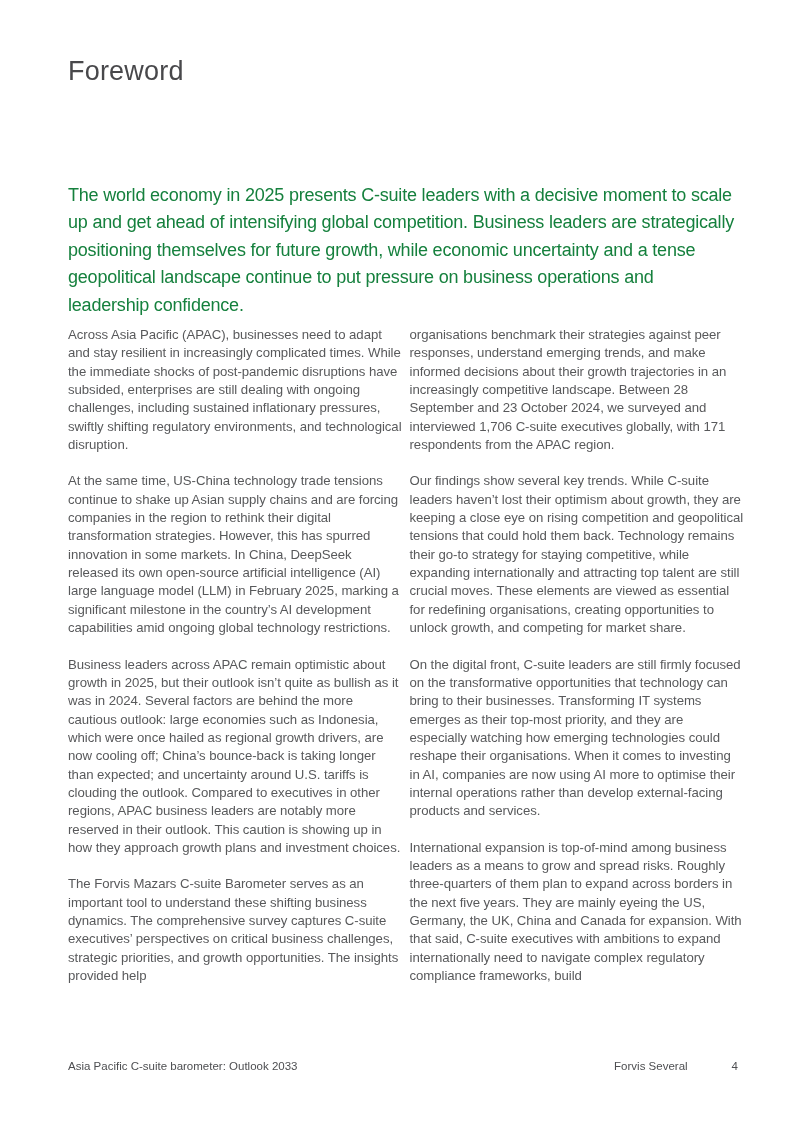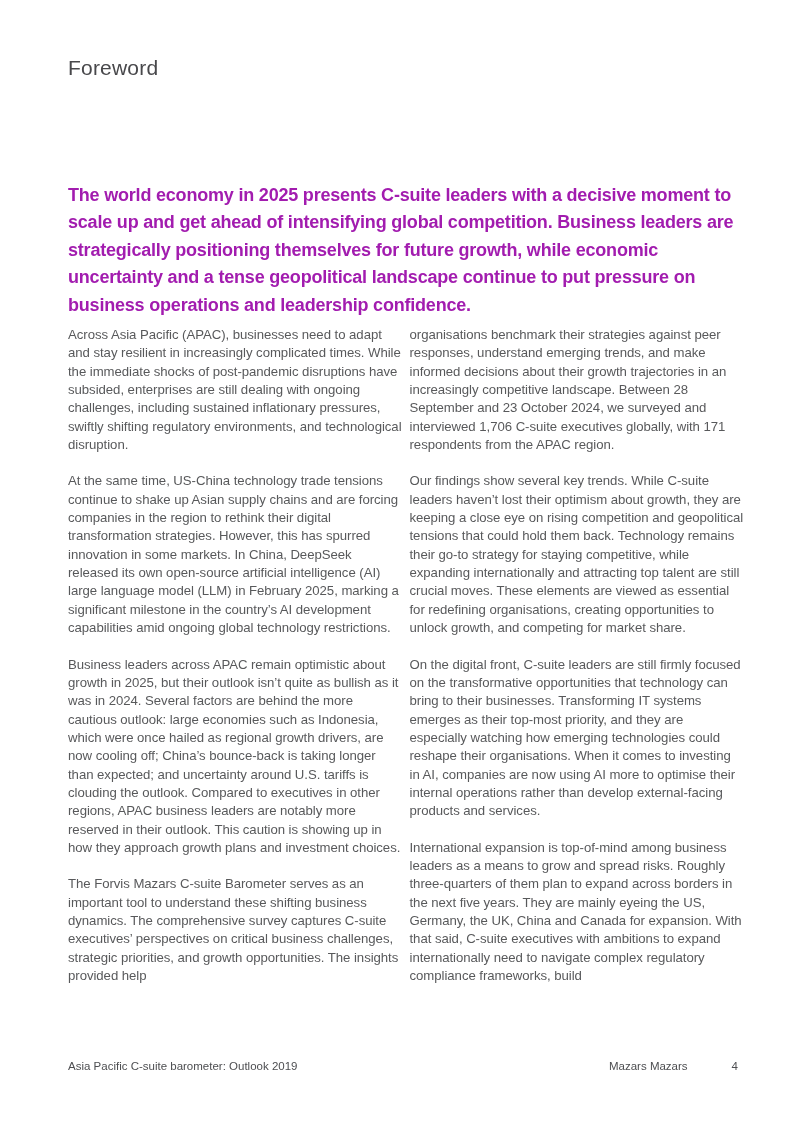--- a/index.html
+++ b/index.html
@@ -16,35 +16,35 @@
   }
   .page {
     position: absolute;
     inset: 0;
     background: #ffffff;
   }
   .title {
     position: absolute;
     left: 68px;
     top: 56px;
-    font-size: 21px;
+    font-size: 27px;
     font-weight: 400;
     color: #48484b;
     letter-spacing: 0.2px;
   }
   .lead {
     position: absolute;
     left: 68px;
     top: 182px;
     width: 668px;
     font-size: 18px;
     line-height: 27.4px;
-    font-weight: 700;
+    font-weight: 400;
     letter-spacing: -0.2px;
-    color: #a21caf;
+    color: #15803d;
   }
   .columns {
     position: absolute;
     left: 68px;
     top: 326px;
     width: 676px;
     display: flex;
     gap: 7px;
   }
   .col {
@@ -93,20 +93,20 @@
     </div>
     <div class="col">
       <p>organisations benchmark their strategies against peer responses, understand emerging trends, and make informed decisions about their growth trajectories in an increasingly competitive landscape. Between 28 September and 23 October 2024, we surveyed and interviewed 1,706 C-suite executives globally, with 171 respondents from the APAC region.</p>
       <p>Our findings show several key trends. While C-suite leaders haven’t lost their optimism about growth, they are keeping a close eye on rising competition and geopolitical tensions that could hold them back. Technology remains their go-to strategy for staying competitive, while expanding internationally and attracting top talent are still crucial moves. These elements are viewed as essential for redefining organisations, creating opportunities to unlock growth, and competing for market share.</p>
       <p>On the digital front, C-suite leaders are still firmly focused on the transformative opportunities that technology can bring to their businesses. Transforming IT systems emerges as their top-most priority, and they are especially watching how emerging technologies could reshape their organisations. When it comes to investing in AI, companies are now using AI more to optimise their internal operations rather than develop external-facing products and services.</p>
       <p>International expansion is top-of-mind among business leaders as a means to grow and spread risks. Roughly three-quarters of them plan to expand across borders in the next five years. They are mainly eyeing the US, Germany, the UK, China and Canada for expansion. With that said, C-suite executives with ambitions to expand internationally need to navigate complex regulatory compliance frameworks, build</p>
     </div>
   </div>
 
   <div class="footer">
-    <span>Asia Pacific C-suite barometer: Outlook 2019</span>
+    <span>Asia Pacific C-suite barometer: Outlook 2033</span>
     <span class="footer-right">
-      <span>Mazars Mazars</span>
+      <span>Forvis Several</span>
       <span>4</span>
     </span>
   </div>
 
 </div>
 
 </body></html>

